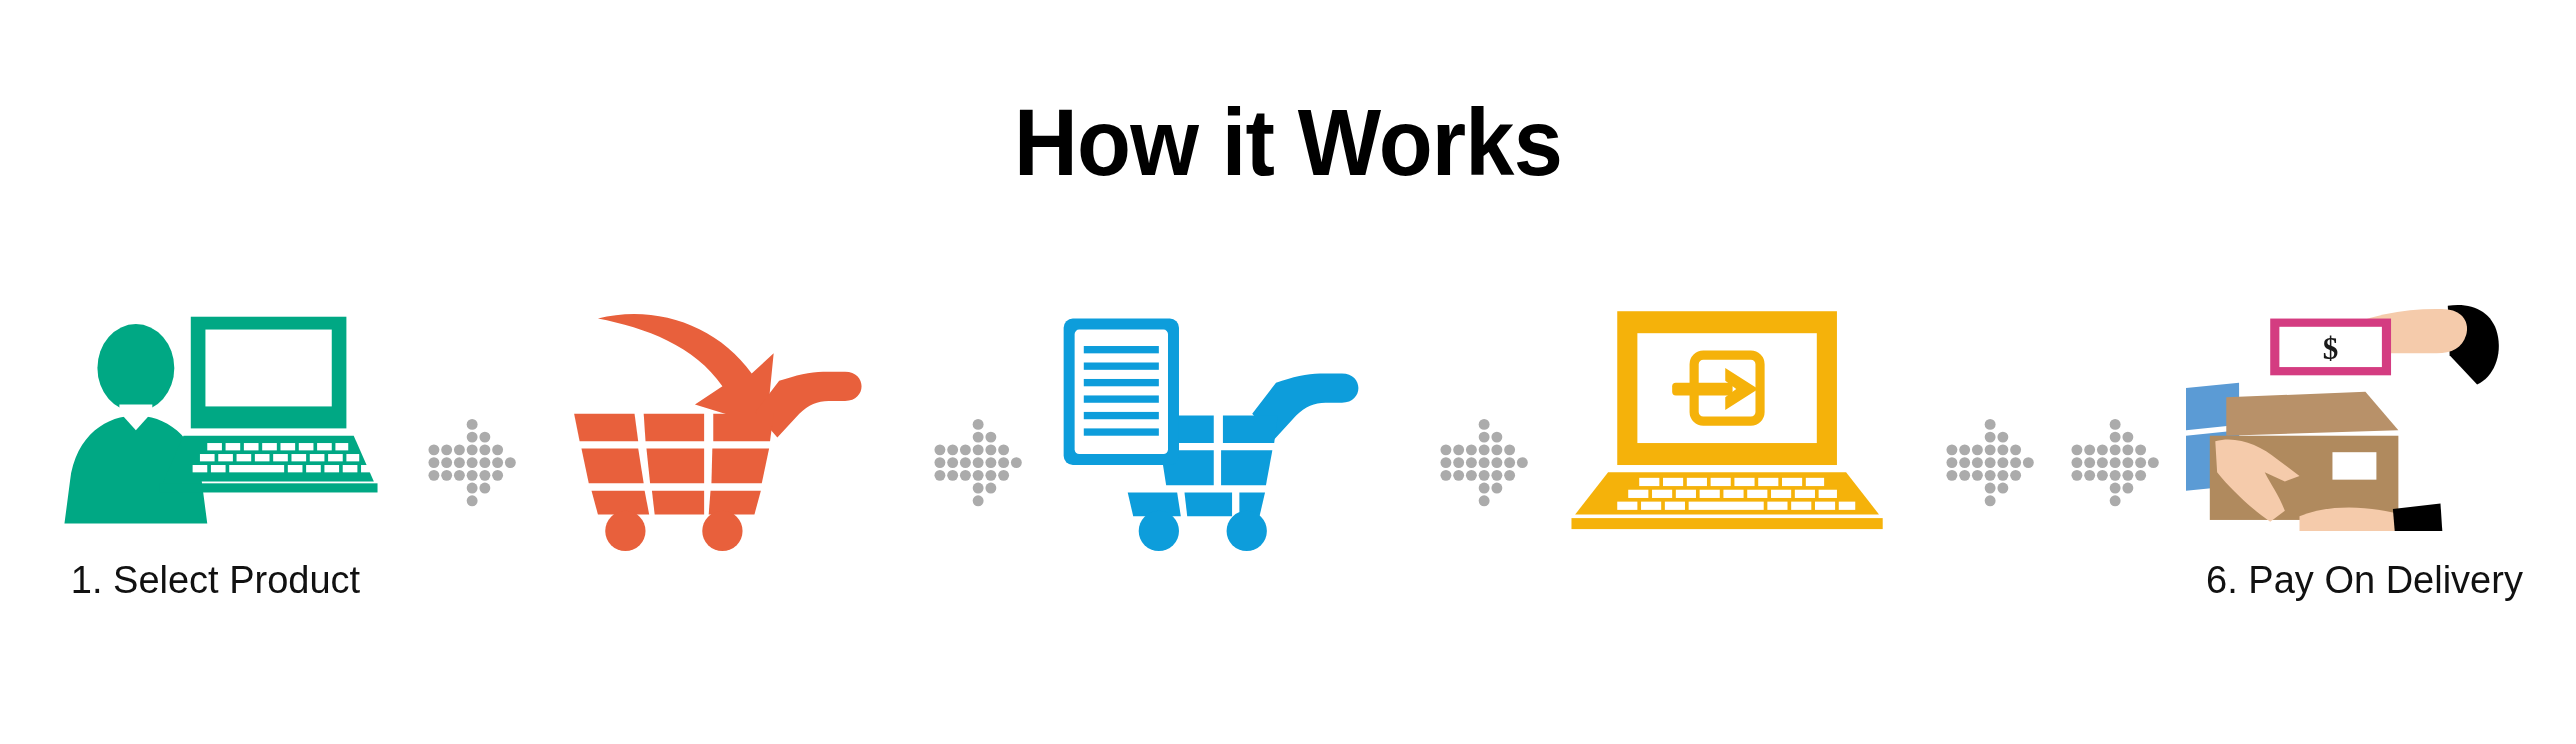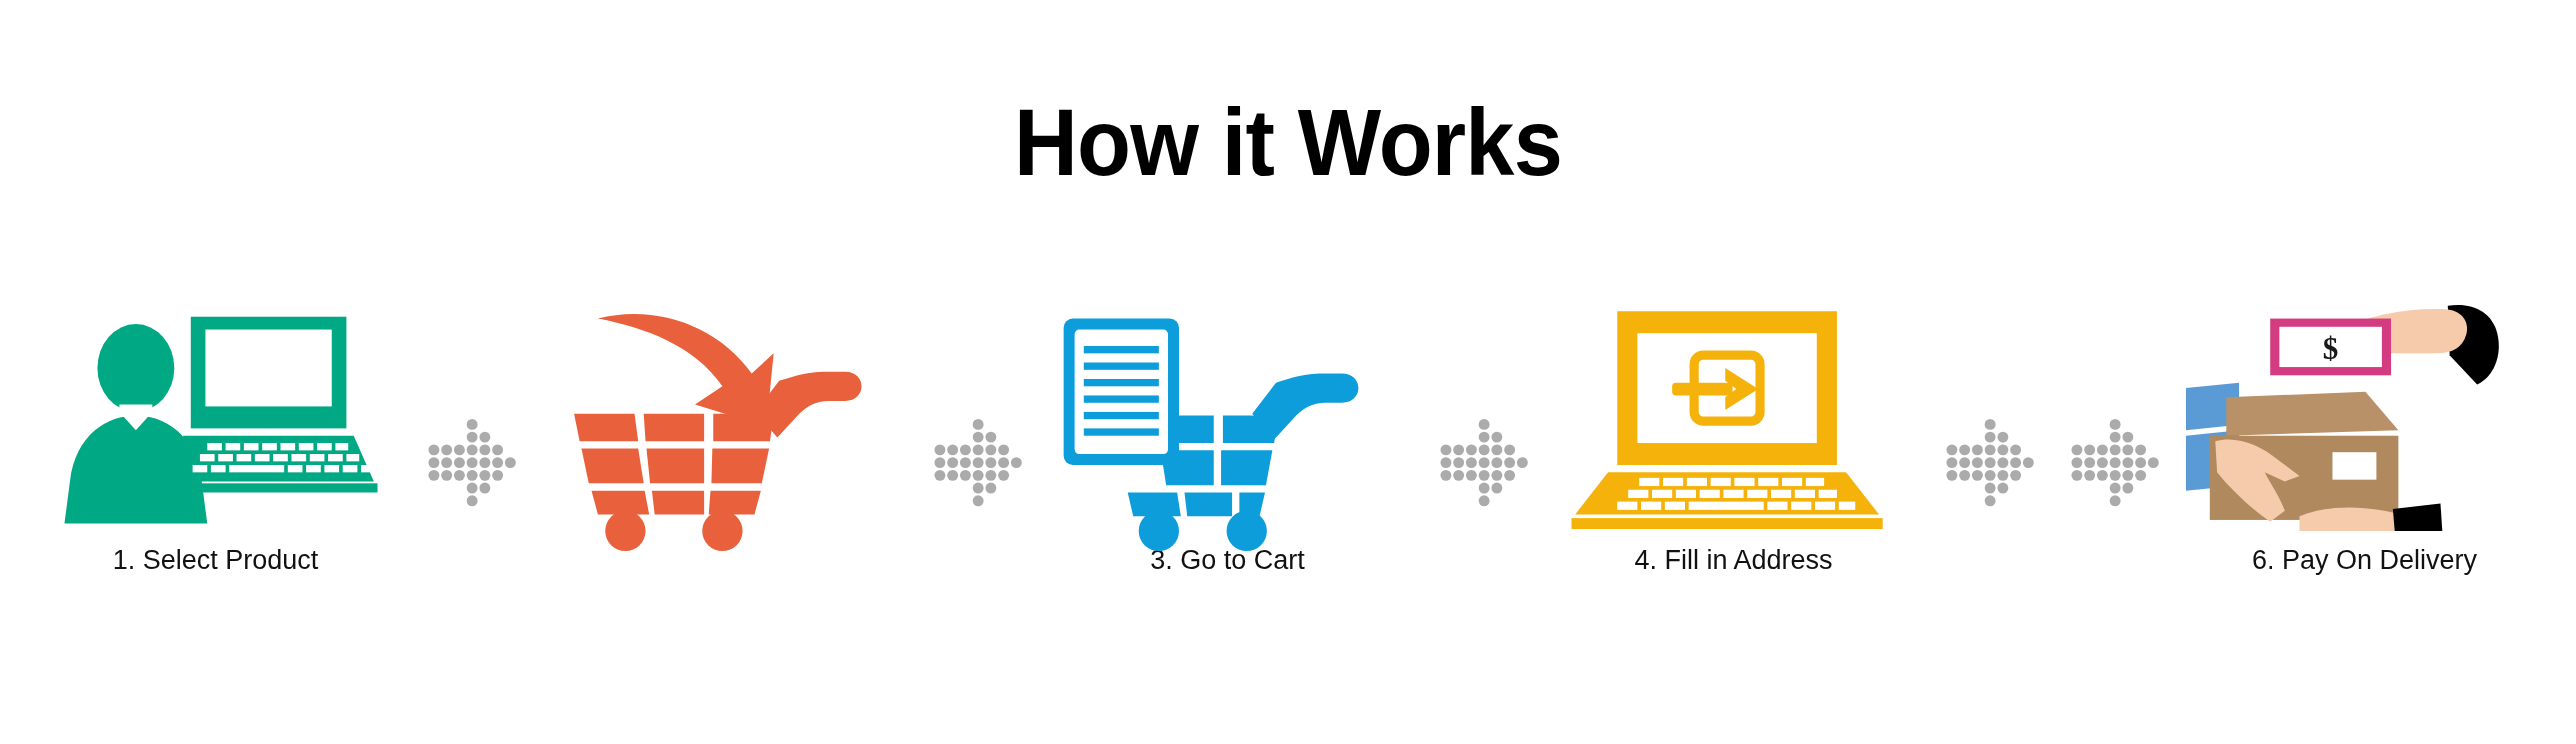--- a/index.html
+++ b/index.html
@@ -68,23 +68,23 @@
   .icon-area {
     height: 229px;
     width: 357px;
     position: relative;
     display: flex;
     align-items: flex-end;
     justify-content: center;
   }
 
   .step-label {
-    margin-top: 7px;
+    margin-top: 27px;
     font-family: "Liberation Sans", sans-serif;
-    font-size: 27px;
+    font-size: 38px;
     line-height: 44px;
     color: #111111;
     white-space: nowrap;
     text-align: center;
   }
 
   
   .sep {
     flex: 0 0 auto;
     width: 101px;
@@ -313,21 +313,20 @@
           <g fill="#0D9DDB">
             <rect x="38" y="48" width="82" height="8"></rect>
             <rect x="38" y="66" width="82" height="8"></rect>
             <rect x="38" y="84" width="82" height="8"></rect>
             <rect x="38" y="102" width="82" height="8"></rect>
             <rect x="38" y="120" width="82" height="8"></rect>
             <rect x="38" y="138" width="82" height="8"></rect>
           </g>
         </svg>
       </div>
-      <div class="step-label">3. Go to Cart</div>
     </div>
 
     <div class="sep">
       <svg width="91" height="73" viewBox="0 0 100 80">
         <g fill="#ABABAB">
           <circle cx="54" cy="8" r="6"></circle>
           <circle cx="54" cy="22" r="6"></circle>
             <circle cx="68" cy="22" r="6"></circle>
           <circle cx="12" cy="36" r="6"></circle>
             <circle cx="26" cy="36" r="6"></circle>
@@ -397,21 +396,20 @@
               <rect x="146" y="218" width="82" height="9"></rect>
             <rect x="232" y="218" width="22" height="9"></rect>
               <rect x="258" y="218" width="22" height="9"></rect>
             <rect x="284" y="218" width="22" height="9"></rect>
               <rect x="310" y="218" width="18" height="9"></rect>
           </g>
 
           <rect x="18" y="236" width="340" height="12" fill="#F5B20A"></rect>
         </svg>
       </div>
-      <div class="step-label">4. Fill in Address</div>
     </div>
 
     <div class="sep">
       <svg width="91" height="73" viewBox="0 0 100 80">
         <g fill="#ABABAB">
           <circle cx="54" cy="8" r="6"></circle>
           <circle cx="54" cy="22" r="6"></circle>
             <circle cx="68" cy="22" r="6"></circle>
           <circle cx="12" cy="36" r="6"></circle>
             <circle cx="26" cy="36" r="6"></circle>

